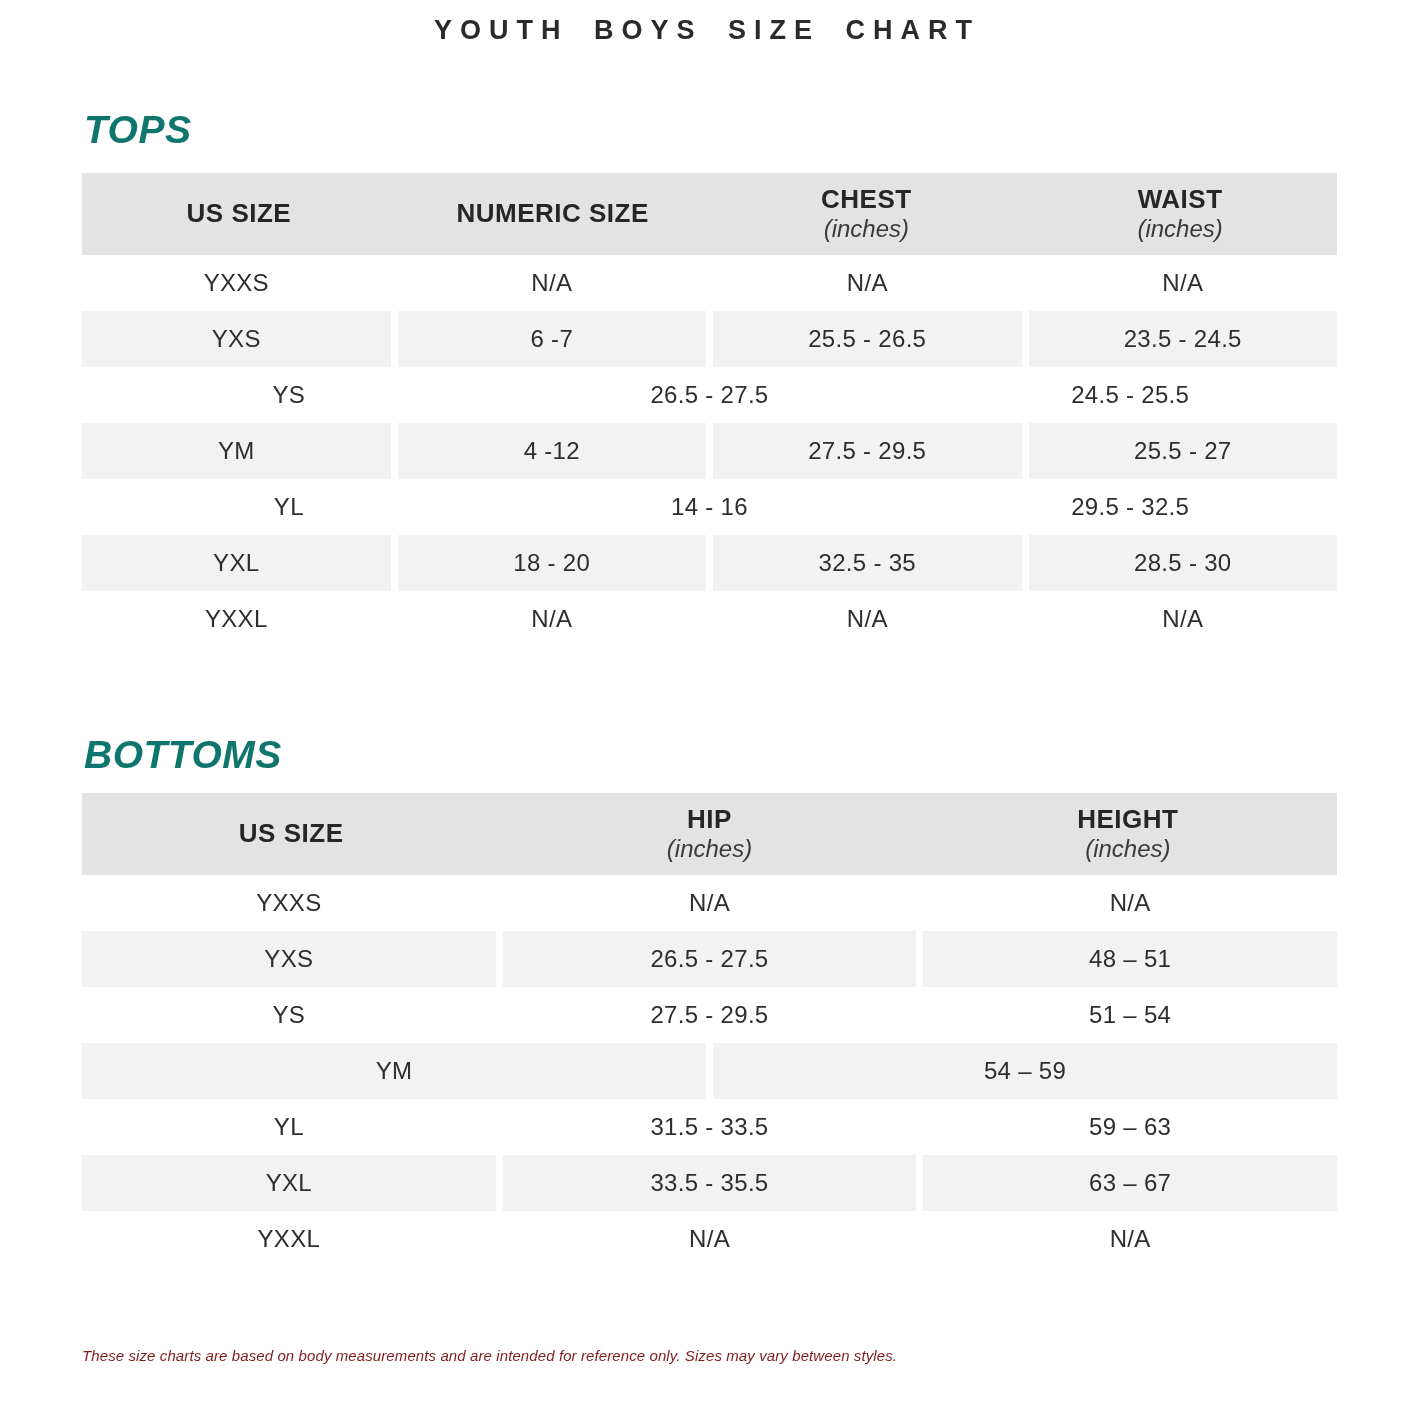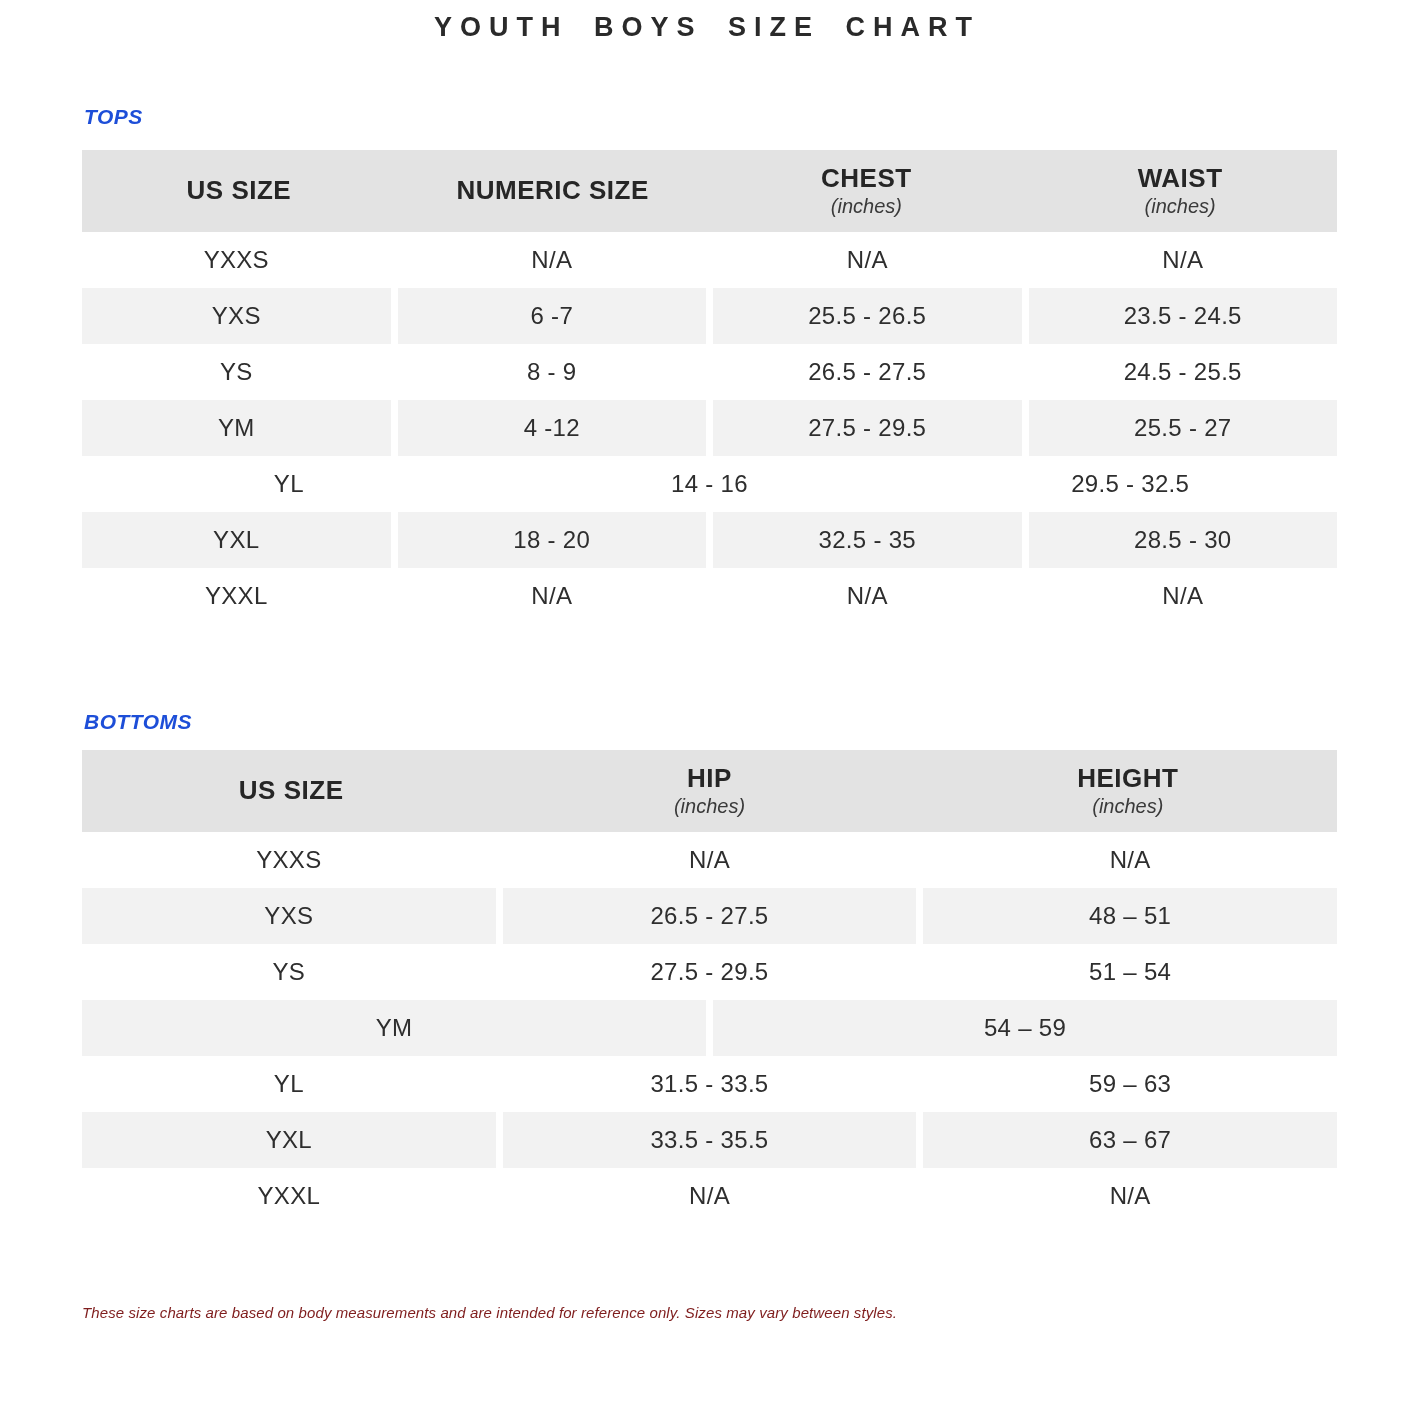--- a/index.html
+++ b/index.html
@@ -5,32 +5,32 @@
   html, body { margin: 0; padding: 0; background: #ffffff; }
   body {
     width: 1414px; height: 1414px; overflow: hidden;
     font-family: "Liberation Sans", sans-serif;
     color: var(--text, #2a2a2a);
     -webkit-font-smoothing: antialiased;
   }
   .page { position: relative; width: 1414px; height: 1414px; }
 
   .page-title {
-    margin: 12px; padding-top: 0;
+    margin: 1px; padding-top: 14px;
     text-align: center;
     font-size: 27px; font-weight: 700;
     letter-spacing: 8px; word-spacing: 10px;
     color: #2a2a2a;
   }
 
   .section-heading {
     margin: 13px 0 0 84px;
-    font-size: 21px; font-weight: 700; font-style: italic;
+    font-size: 39px; font-weight: 700; font-style: italic;
     letter-spacing: 0.5px;
-    color: #1d4ed8;
+    color: #0f766e;
   }
   .heading-tops    { margin-top: 62px; }
   .heading-bottoms { margin-top: 86px; }
 
   .size-table { width: 1255px; margin-left: 82px; }
   .tops-table    { margin-top: 21px; }
   .bottoms-table { margin-top: 16px; }
 
   .thead {
     display: flex; gap: 0;
@@ -39,21 +39,21 @@
     align-items: center;
   }
   .th {
     flex: 1; text-align: center;
   }
   .th-label {
     font-size: 26px; font-weight: 700; letter-spacing: 0.5px;
     color: #262626; line-height: 1.15;
   }
   .th-sub {
-    font-size: 20px; font-style: italic; font-weight: 400;
+    font-size: 24px; font-style: italic; font-weight: 400;
     color: #3a3a3a; line-height: 1.2;
   }
 
   .trow { display: flex; gap: 7px; height: 56px; }
   .td {
     flex: 1; display: flex; align-items: center; justify-content: center;
     font-size: 24px; font-weight: 400; color: #2e2e2e;
     letter-spacing: 0.3px;
   }
   .trow.alt .td { background: var(--rowalt, #f2f2f2); }
@@ -97,21 +97,20 @@
           <div class="td">N/A</div>
         </div>
         <div class="trow alt">
           <div class="td">YXS</div>
           <div class="td">6 -7</div>
           <div class="td">25.5 - 26.5</div>
           <div class="td">23.5 - 24.5</div>
         </div>
         <div class="trow">
           <div class="td">YS</div>
-          <div class="td">8 - 9</div>
           <div class="td">26.5 - 27.5</div>
           <div class="td">24.5 - 25.5</div>
         </div>
         <div class="trow alt">
           <div class="td">YM</div>
           <div class="td">4 -12</div>
           <div class="td">27.5 - 29.5</div>
           <div class="td">25.5 - 27</div>
         </div>
         <div class="trow">

